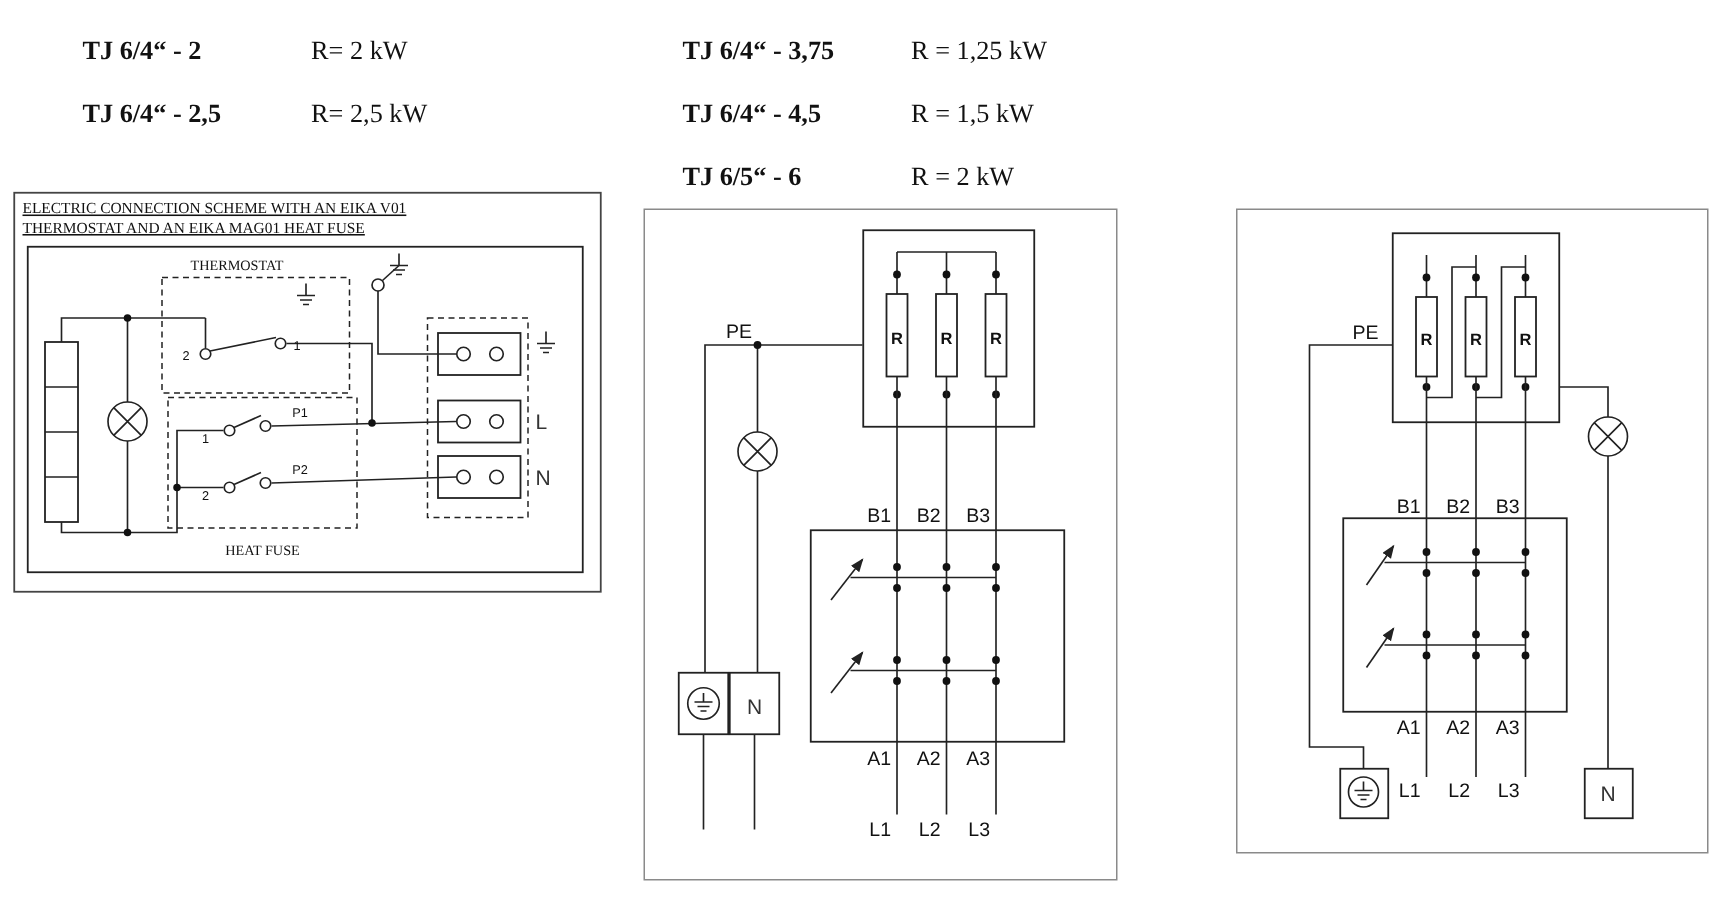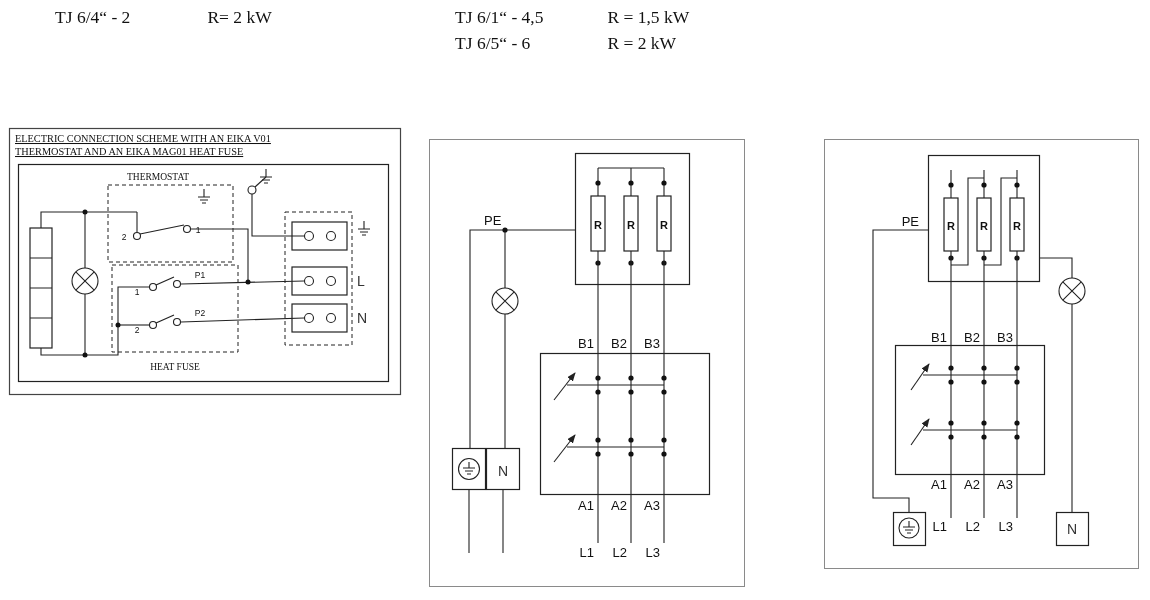--- a/index.html
+++ b/index.html
@@ -1,20 +1,20 @@
 <!DOCTYPE html>
 <html><head>
 <meta charset="utf-8">
 <style>
   html,body{margin:0;padding:0;background:#fff;}
   .page{position:relative;width:1150px;height:600px;background:#fff;overflow:hidden;
         font-family:"Liberation Serif",serif;color:#111;}
   .model-group{position:absolute;}
   .model-row{font-size:17.5px;line-height:26px;white-space:nowrap;}
-  .model-name{display:inline-block;width:148px;font-weight:normal;}
+  .model-name{display:inline-block;width:148px;font-weight:bold;margin-top:16px;}
   .model-power{display:inline-block;}
   .g1{left:55px;top:4px;}
   .g2{left:455px;top:4px;}
   .g3{left:868px;top:4px;}
   svg{position:absolute;}
   .s1{left:8px;top:127px;}
   .s2{left:428px;top:138px;}
   .s3{left:823px;top:138px;}
   .wire{stroke:#222;stroke-width:1.1;fill:none;}
   .boxline{stroke:#222;stroke-width:1.2;fill:none;}
@@ -34,25 +34,33 @@
 </head>
 <body>
 
 <div class="page">
 
   <div class="model-group g1">
     <div class="model-row">
       <span class="model-name">TJ 6/4“ - 2</span>
       <span class="model-power">R= 2 kW</span>
     </div>
+    <div class="model-row">
+      <span class="model-name">TJ 6/4“ - 2,5</span>
+      <span class="model-power">R= 2,5 kW</span>
+    </div>
   </div>
 
   <div class="model-group g2">
     <div class="model-row">
-      <span class="model-name">TJ 6/1“ - 4,5</span>
+      <span class="model-name">TJ 6/4“ - 3,75</span>
+      <span class="model-power">R = 1,25 kW</span>
+    </div>
+    <div class="model-row">
+      <span class="model-name">TJ 6/4“ - 4,5</span>
       <span class="model-power">R = 1,5 kW</span>
     </div>
     <div class="model-row">
       <span class="model-name">TJ 6/5“ - 6</span>
       <span class="model-power">R = 2 kW</span>
     </div>
   </div>
 
   <div class="model-group g3">
   </div>

